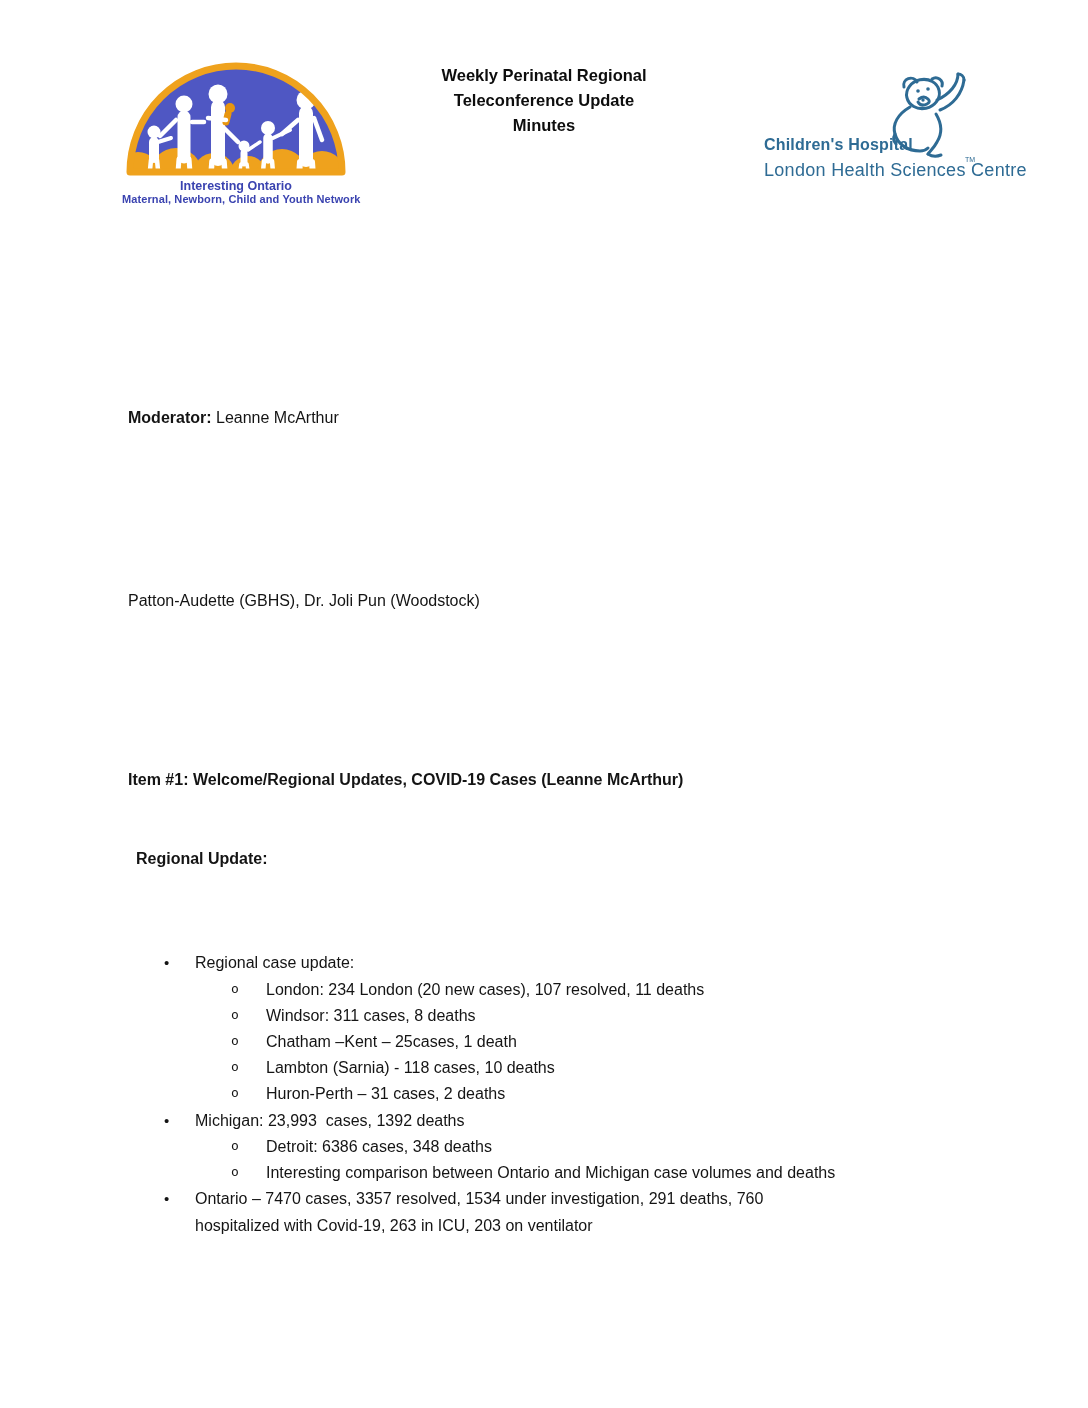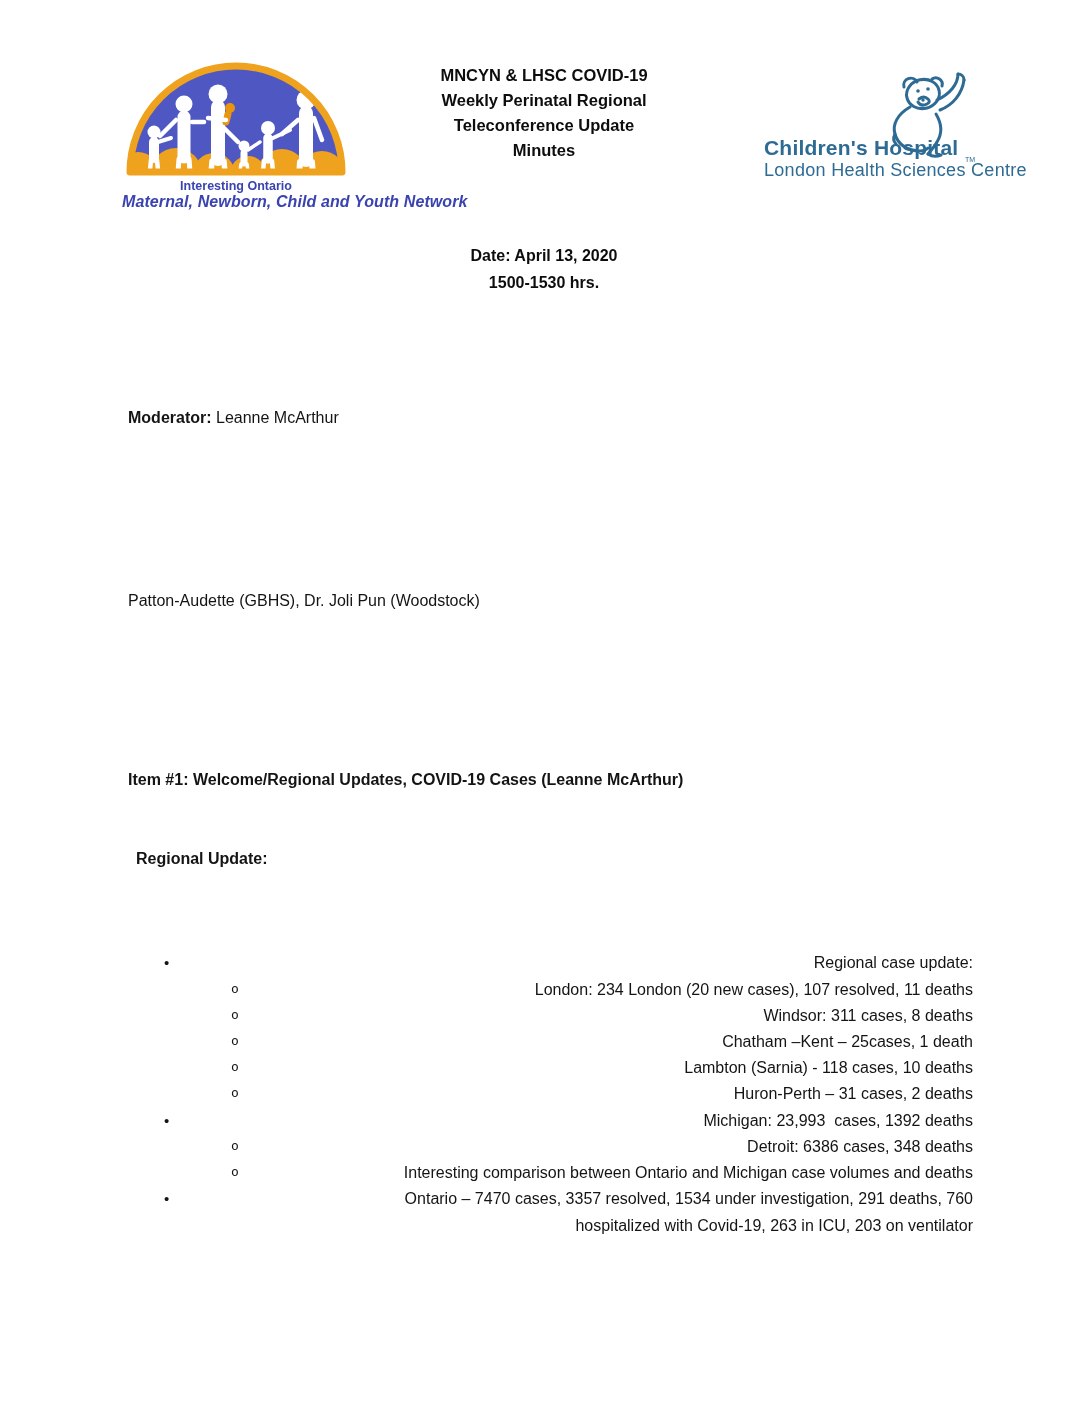--- a/index.html
+++ b/index.html
@@ -13,41 +13,41 @@
     --dome-blue:#4f57c3;
     --gold:#efa21d;
     --caption-blue:#3a43b0;
     --baby-orange:#e8960f;
     --ch-blue:#2e6b94;
   }
   
   .logo-left{position:absolute;left:122px;top:56px;width:228px;text-align:center;}
   .logo-left svg{display:block;margin:0 auto;}
   .logo-cap1{font-size:12.5px;font-weight:bold;color:var(--caption-blue);margin-top:1px;white-space:nowrap;}
-  .logo-cap2{font-size:16px;font-weight:bold;color:var(--caption-blue);white-space:nowrap;letter-spacing:.1px;font-style:italic;}
+  .logo-cap2{font-size:11px;font-weight:bold;color:var(--caption-blue);white-space:nowrap;letter-spacing:.1px;}
   .title-center{position:absolute;left:0;right:0;top:63px;text-align:center;
     font-weight:bold;font-size:16.5px;line-height:25px;color:#0d0d0d;}
   .logo-right{position:absolute;left:762px;top:70px;width:215px;height:125px;}
   .bear{position:absolute;left:108px;top:2px;}
-  .ch-name{position:absolute;left:2px;top:66px;font-size:21px;font-weight:bold;
+  .ch-name{position:absolute;left:2px;top:66px;font-size:16px;font-weight:bold;
     color:var(--ch-blue);white-space:nowrap;letter-spacing:.2px;}
   .ch-sub{position:absolute;left:2px;top:90px;font-size:18px;color:var(--ch-blue);
     white-space:nowrap;letter-spacing:.3px;}
   
   .date-block{position:absolute;left:0;right:0;top:242px;text-align:center;
     font-weight:bold;font-size:16px;line-height:27px;color:#0d0d0d;}
   
   .content{position:absolute;left:128px;top:326px;width:845px;
     font-size:16px;line-height:26.2px;white-space:pre-wrap;}
   .b{font-weight:bold;}
   .para{}
   .present-block{margin-top:26px;}
   .item-heading{margin-top:22px;font-weight:bold;}
   .sub-heading{font-weight:bold;margin-left:8px;}
-  .li{position:relative;text-align:right;}
+  .li{position:relative;}
   .li.l1{padding-left:67px;}
   .li.l1::before{content:"\2022";position:absolute;left:36px;top:0;font-size:15px;}
   .li.l2{padding-left:138px;}
   .li.l2::before{content:"o";position:absolute;left:103px;top:-1px;
     font-family:"DejaVu Sans Mono",monospace;font-size:13px;}
 </style>
 </head>
 <body>
 
 <div class="page" style="--dome-blue: #4f57c3; --gold: #efa21d; --caption-blue: #3a43b0; --baby-orange: #e8960f; --ch-blue: #2e6b94;">
@@ -117,21 +117,20 @@
           <line x1="190" y1="62" x2="198" y2="84" stroke-width="4.5"></line>
         </g>
       </g>
       <path d="M6 116 A106 106 0 0 1 218 116 Z" fill="none" stroke="var(--gold)" stroke-width="7" stroke-linejoin="round"></path>
     </svg>
     <div class="logo-cap1">Interesting Ontario</div>
     <div class="logo-cap2">Maternal, Newborn, Child and Youth Network</div>
   </div>
 
   <div class="title-center">
-    <div>MNCYN &amp; LHSC COVID-19</div>
     <div>Weekly Perinatal Regional</div>
     <div>Teleconference Update</div>
     <div>Minutes</div>
   </div>
 
   <div class="logo-right">
     <svg class="bear" width="105" height="92" viewBox="0 0 105 92">
       <g fill="none" stroke="var(--ch-blue)" stroke-width="3" stroke-linecap="round">
         <path d="M34 15 a7 7 0 0 1 13 -5"></path>
         <ellipse cx="53" cy="22" rx="16.5" ry="14.5" transform="rotate(-12 53 22)"></ellipse>
@@ -149,24 +148,20 @@
         <circle cx="48" cy="19" r="1.8"></circle>
           <circle cx="58" cy="17" r="1.8"></circle>
         <circle cx="53" cy="28" r="1.7"></circle>
       </g>
       <text x="95" y="90" font-size="7" fill="var(--ch-blue)">TM</text>
     </svg>
     <div class="ch-name">Children's Hospital</div>
     <div class="ch-sub">London Health Sciences Centre</div>
   </div>
 
-  <div class="date-block">
-    <div>Date: April 13, 2020</div>
-    <div>1500-1530 hrs.</div>
-  </div>
 
   <div class="content">
 
     <div class="para"><span class="b">Moderator:</span><span> Leanne McArthur</span></div>
 
     <div class="present-block">
       <div class="para">Patton-Audette (GBHS), Dr. Joli Pun (Woodstock)</div>
     </div>
 
     <div class="item-heading">Item #1: Welcome/Regional Updates, COVID-19 Cases (Leanne McArthur)</div>

